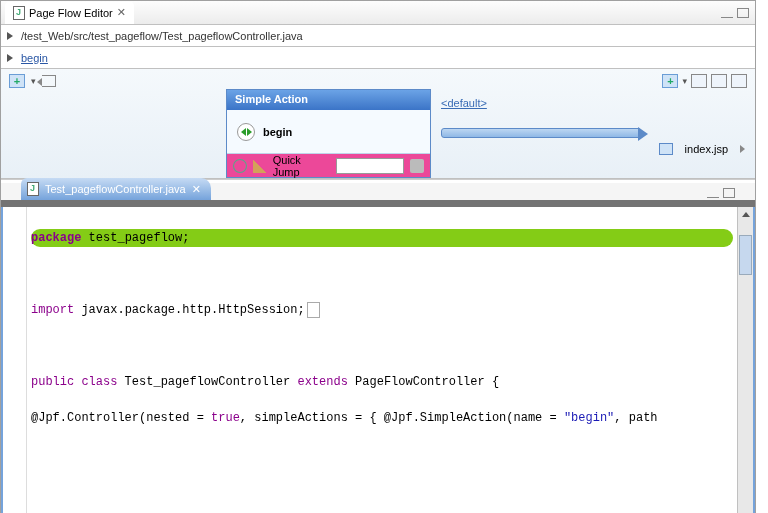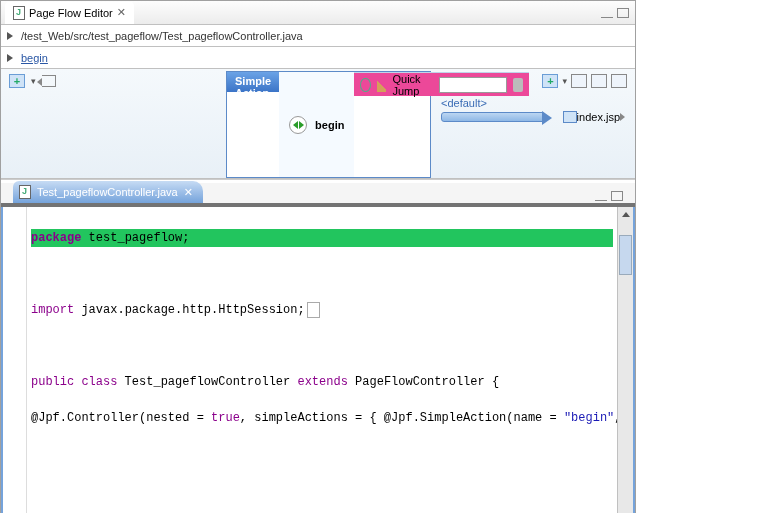--- a/index.html
+++ b/index.html
@@ -1,18 +1,18 @@
 <!DOCTYPE html>
 <html><head>
 <meta charset="utf-8">
 <style>
 * { box-sizing: border-box; margin: 0; padding: 0; }
 body { font-family: Tahoma, Arial, sans-serif; font-size: 11px; background: #fff; color: #000; width: 768px; height: 513px; overflow: hidden; }
 
-.outer-frame { border: 1px solid #a0a0a0; width: 636px; height: 513px; background: #fff; display: flex; flex-direction: column; }
+.outer-frame { border: 1px solid #a0a0a0; width: 756px; height: 513px; background: #fff; display: flex; flex-direction: column; }
 
 .top-panel { display: flex; flex-direction: column; border-bottom: 1px solid #ccc; }
 .tab-bar { display: flex; align-items: center; height: 24px; background: linear-gradient(#fdfdfd, #ececec); border-bottom: 1px solid #c0c0c0; padding: 0 4px; }
 .tab { display: flex; align-items: center; padding: 2px 8px; background: #fff; border-top-left-radius: 4px; border-top-right-radius: 4px; height: 22px; gap: 4px; }
 .tab-icons-right { margin-left: auto; display: flex; gap: 4px; padding-right: 2px; }
 .sq-icon { width: 12px; height: 10px; border: 1px solid #888; display: inline-block; }
 .sq-icon.min { border-right: none; border-left: none; border-top: none; }
 
 .breadcrumb-bar { height: 22px; display: flex; align-items: center; border-bottom: 1px solid #c0c0c0; padding: 8px 4px; gap: 6px; font-size: 11px; color: #333; }
 .play-btn { width: 10px; height: 10px; display: inline-flex; align-items: center; justify-content: center; }
@@ -20,60 +20,60 @@
 .breadcrumb-text { color: #333; }
 .breadcrumb-link { color: #2a57a5; text-decoration: underline; }
 
 .flow-area { display: flex; align-items: stretch; height: 110px; background: linear-gradient(#f5f9fc, #e8f0f7); border-bottom: 1px solid #c0c0c0; }
 .flow-col { display: flex; flex-direction: column; }
 .flow-toolbar { height: 24px; display: flex; align-items: center; gap: 6px; padding: 0 8px; }
 .blue-plus { width: 16px; height: 14px; background: #cfe3f7; border: 1px solid #6a9dd6; display: inline-flex; align-items: center; justify-content: center; color: #2a6; font-weight: bold; font-size: 11px; }
 .arrow-enter { width: 14px; height: 12px; border: 1px solid #888; border-left: none; display: inline-block; position: relative; }
 .arrow-enter::before { content: ""; position: absolute; left: -5px; top: 2px; width: 0; height: 0; border-top: 4px solid transparent; border-bottom: 4px solid transparent; border-right: 5px solid #888; }
 
-.center-panel { width: 205px; display: flex; flex-direction: row; border: 1px solid #5c8ac8; background: #fff; margin-top: 2px; }
+.center-panel { width: 205px; display: flex; flex-direction: column; border: 1px solid #5c8ac8; background: #fff; margin-top: 20px; }
 .center-header { height: 20px; background: linear-gradient(#6ba3e6, #3b74c7); color: #fff; font-weight: bold; padding: 3px 8px; font-size: 11px; }
 .center-body { flex: 1; display: flex; align-items: center; padding: 8px 10px; gap: 8px; background: #f5faff; }
 .begin-icon { width: 18px; height: 18px; border-radius: 50%; background: #fff; border: 1px solid #999; display: flex; align-items: center; justify-content: center; }
 .begin-arrows { display: flex; }
 .mini-tri-l { width: 0; height: 0; border-top: 4px solid transparent; border-bottom: 4px solid transparent; border-right: 5px solid #2a9d2a; margin-right: 1px; }
 .mini-tri-r { width: 0; height: 0; border-top: 4px solid transparent; border-bottom: 4px solid transparent; border-left: 5px solid #2a9d2a; }
 .center-footer { height: 24px; border-top: 1px solid #c0d4ea; display: flex; align-items: center; gap: 6px; padding: 0 6px; background: #ec4899; }
 .refresh-icon { width: 14px; height: 14px; border: 1px solid #5a8; border-radius: 50%; position: relative; }
 .pencil-icon { width: 14px; height: 14px; background: linear-gradient(45deg, #d4a05a 50%, transparent 50%); }
 .wrench-icon { width: 14px; height: 14px; background: #bbb; border-radius: 2px; }
 .quick-jump-input { width: 68px; height: 16px; border: 1px solid #999; font-size: 11px; padding: 0 2px; }
 
 .right-col { flex: 1; display: flex; flex-direction: column; }
 .right-toolbar { height: 24px; display: flex; align-items: center; justify-content: flex-end; gap: 4px; padding: 0 8px; }
 .tb-icon { width: 16px; height: 14px; border: 1px solid #888; background: #eef4fb; display: inline-block; }
 .flow-arrow-row { display: flex; align-items: center; padding: 12px 10px 0 10px; gap: 6px; }
-.default-label { color: #3a6cb5; font-size: 11px; margin-bottom: 2px; }
+.default-label { color: #3a6cb5; font-size: 11px; margin-bottom: 2px; text-decoration: underline; }
 .flow-bar { flex: 1; height: 10px; background: linear-gradient(#bcd6f2, #8fb8e6); border: 1px solid #5c8ac8; border-radius: 3px; position: relative; }
 .flow-bar::after { content: ""; position: absolute; right: -8px; top: -2px; width: 0; height: 0; border-top: 7px solid transparent; border-bottom: 7px solid transparent; border-left: 10px solid #5c8ac8; }
-.jsp-box { display: flex; align-items: center; gap: 0; margin-left: 12px; }
+.jsp-box { display: flex; align-items: center; gap: 12px; margin-left: 12px; margin-top: 32px; }
 .jsp-icon { width: 14px; height: 12px; background: #cfe3f7; border: 1px solid #5c8ac8; }
 .small-tri { width: 0; height: 0; border-top: 4px solid transparent; border-bottom: 4px solid transparent; border-left: 5px solid #888; }
 
 .editor-panel { flex: 1; display: flex; flex-direction: column; border-top: 3px solid #fff; }
-.editor-tabbar { height: 24px; display: flex; align-items: flex-end; padding: 0 12px; background: #f5f5f5; border-bottom: 4px solid #737373; }
+.editor-tabbar { height: 24px; display: flex; align-items: flex-end; padding: 0 20px; background: #f5f5f5; border-bottom: 7px solid #737373; }
 .editor-tab { display: flex; align-items: center; height: 22px; padding: 0 10px 0 6px; background: linear-gradient(#c6dbf4, #75a3db); color: #fff; border-top-left-radius: 6px; border-top-right-radius: 10px; gap: 6px; font-size: 11px; }
 .file-icon { width: 12px; height: 14px; background: #fff; border: 1px solid #666; position: relative; }
 .file-icon::before { content: "J"; position: absolute; top: 0; left: 2px; font-size: 9px; color: #4a7; font-weight: bold; }
 .close-x { font-family: Arial; font-size: 11px; color: #fff; cursor: default; }
 .editor-tabicons { margin-left: auto; display: flex; gap: 4px; padding-bottom: 2px; }
 
 .code-frame { flex: 1; display: flex; border: 2px solid #75a3db; border-top: none; margin: 0 0 0 0; overflow: hidden; position: relative; }
 .gutter { width: 24px; background: #fff; border-right: 1px solid #ddd; }
 .code-area { flex: 1; font-family: "Courier New", monospace; font-size: 12px; line-height: 18px; padding: 4px 4px 4px 4px; white-space: pre; overflow: hidden; background: #fff; position: relative; }
 .kw-pkg { color: #8b008b; font-weight: bold; }
 .kw { color: #8b008b; font-weight: normal; }
 .string { color: #1a1ab5; }
 .field-it { color: #4a6aa5; font-style: italic; }
-.hl-line { background: #22c55e; display: inline-block; width: 100%; }
+.hl-line { background: #84cc16; display: inline-block; width: 100%; border-radius: 9px; }
 .code-line { position: relative; display: block; }
 
 .vscroll { width: 16px; background: #e8e8e8; border-left: 1px solid #c0c0c0; display: flex; flex-direction: column; }
 .vscroll .thumb { background: #c6d8ee; border: 1px solid #9ab; height: 40px; margin: 14px 1px 0 1px; }
 .vscroll .arrow { height: 14px; display: flex; align-items: center; justify-content: center; }
 .tri-up { width: 0; height: 0; border-left: 4px solid transparent; border-right: 4px solid transparent; border-bottom: 5px solid #555; }
 </style>
 </head>
 <body>
 

